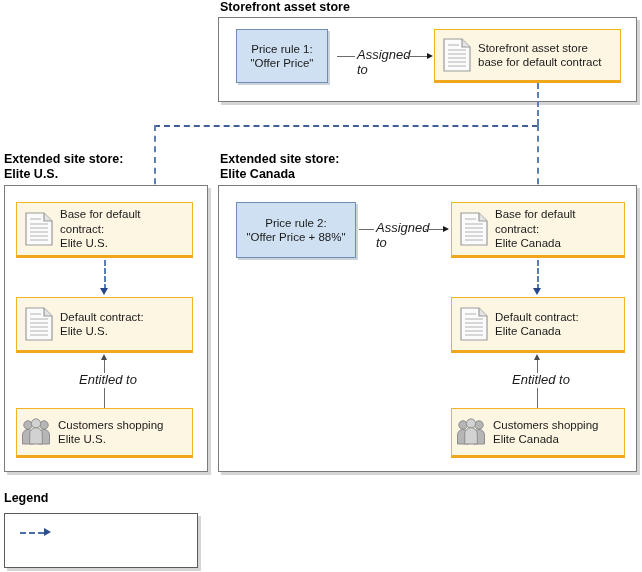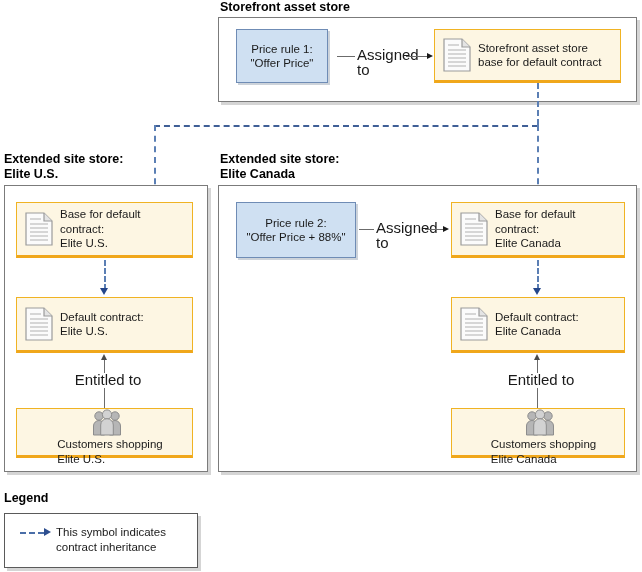--- a/index.html
+++ b/index.html
@@ -49,21 +49,20 @@
     background: #fdf6e3;
     border: 1px solid #f0b323;
     border-bottom: 3px solid #f0a71b;
     padding-left: 8px;
   }
   .node.people {
     background: #fdf6e3;
     border: 1px solid #f0b323;
     border-bottom: 3px solid #f0a71b;
     padding-left: 4px;
-    flex-direction: column;
   }
   .node.rule {
     background: #cfe0f2;
     border: 1px solid #6f8cb5;
     box-shadow: 2px 2px 0 0 #cdd3da;
     justify-content: center;
   }
   .node .label {
     font-size: 11.5px;
     line-height: 14.5px;
@@ -95,25 +94,26 @@
     position: absolute;
     width: 0; height: 0;
     border-bottom: 6px solid #4a4a4a;
     border-left: 3.5px solid transparent;
     border-right: 3.5px solid transparent;
   }
 
   .edge-label {
     position: absolute;
     background: #ffffff;
-    font-size: 15px;
+    font-size: 13px;
     line-height: 14.5px;
     color: #1a1a1a;
     white-space: pre-line;
     padding: 0 2px;
+    font-style: italic;
   }
 
   
   .dash-v {
     position: absolute;
     width: 0;
     border-left: 2px dashed #5b7fb4;
   }
   .dash-h {
     position: absolute;
@@ -343,17 +343,15 @@
 
   <div class="panel-title" style="left:4px; top:491px; width:150px;">Legend</div>
 
   <div class="legend-box" style="left:4px; top:513px; width:194px; height:55px;"></div>
 
   <div class="legend-row" style="left:16px; top:525px; width:175px;">
     <span class="legend-sym">
       <span class="ld"></span>
         <span class="lt"></span>
     </span>
-    <span class="legend-text">This symbol indicates
-contract inheritance</span>
   </div>
 
 </div>
 
 </body></html>

